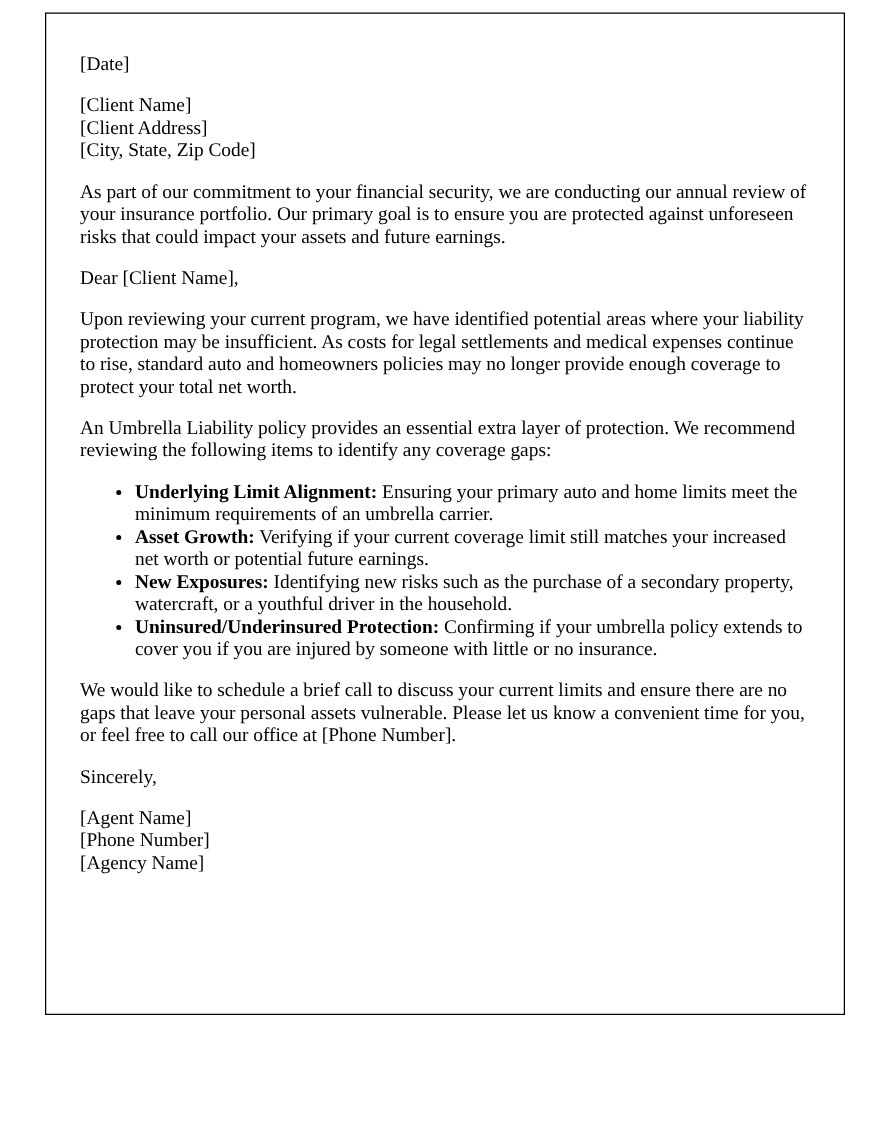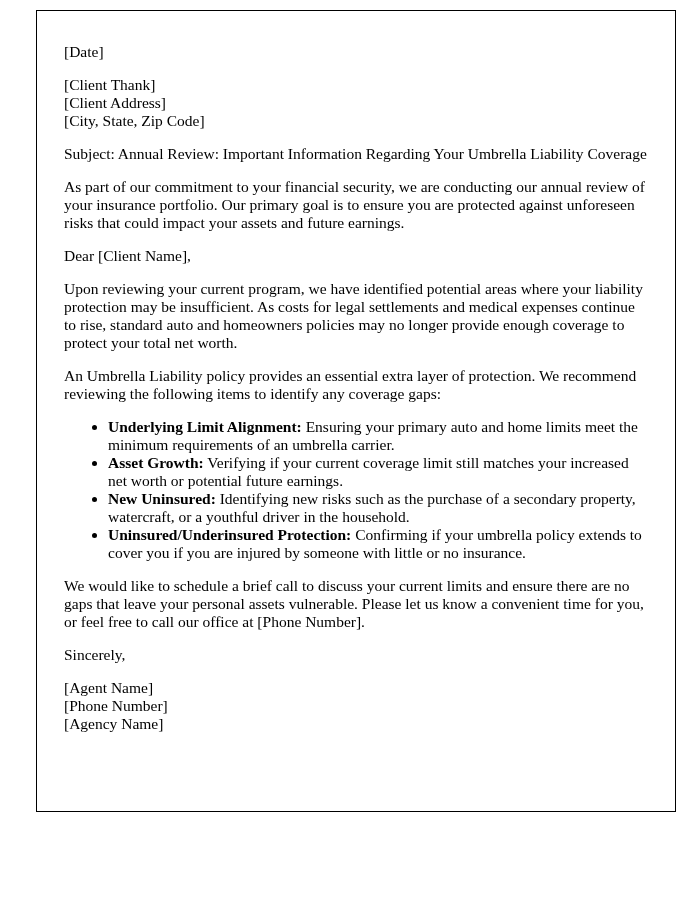--- a/index.html
+++ b/index.html
@@ -52,39 +52,38 @@
 </head>
 <body>
 
 <div class="page">
 
   <div class="block">
     <div class="line">[Date]</div>
   </div>
 
   <div class="block">
-    <div class="line">[Client Thank]</div>
+    <div class="line">[Client Name]</div>
     <div class="line">[Client Address]</div>
     <div class="line">[City, State, Zip Code]</div>
   </div>
 
-  <p>Subject: Annual Review: Important Information Regarding Your Umbrella Liability Coverage</p>
 
   <p>As part of our commitment to your financial security, we are conducting our annual review of your insurance portfolio. Our primary goal is to ensure you are protected against unforeseen risks that could impact your assets and future earnings.</p>
 
   <p>Dear [Client Name],</p>
 
   <p>Upon reviewing your current program, we have identified potential areas where your liability protection may be insufficient. As costs for legal settlements and medical expenses continue to rise, standard auto and homeowners policies may no longer provide enough coverage to protect your total net worth.</p>
 
   <p>An Umbrella Liability policy provides an essential extra layer of protection. We recommend reviewing the following items to identify any coverage gaps:</p>
 
   <ul class="bullets">
     <li><strong>Underlying Limit Alignment:</strong><span> Ensuring your primary auto and home limits meet the minimum requirements of an umbrella carrier.</span></li>
     <li><strong>Asset Growth:</strong><span> Verifying if your current coverage limit still matches your increased net worth or potential future earnings.</span></li>
-    <li><strong>New Uninsured:</strong><span> Identifying new risks such as the purchase of a secondary property, watercraft, or a youthful driver in the household.</span></li>
+    <li><strong>New Exposures:</strong><span> Identifying new risks such as the purchase of a secondary property, watercraft, or a youthful driver in the household.</span></li>
     <li><strong>Uninsured/Underinsured Protection:</strong><span> Confirming if your umbrella policy extends to cover you if you are injured by someone with little or no insurance.</span></li>
   </ul>
 
   <p>We would like to schedule a brief call to discuss your current limits and ensure there are no gaps that leave your personal assets vulnerable. Please let us know a convenient time for you, or feel free to call our office at [Phone Number].</p>
 
 
   <p>Sincerely,</p>
 
   <div class="block">
     <div class="line">[Agent Name]</div>

